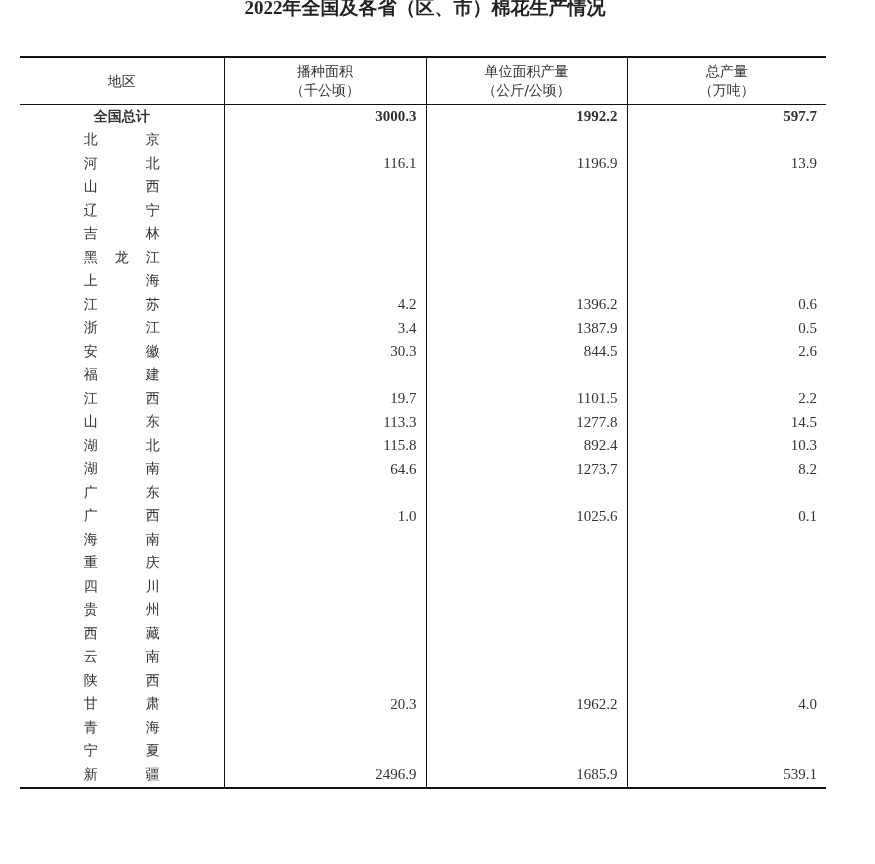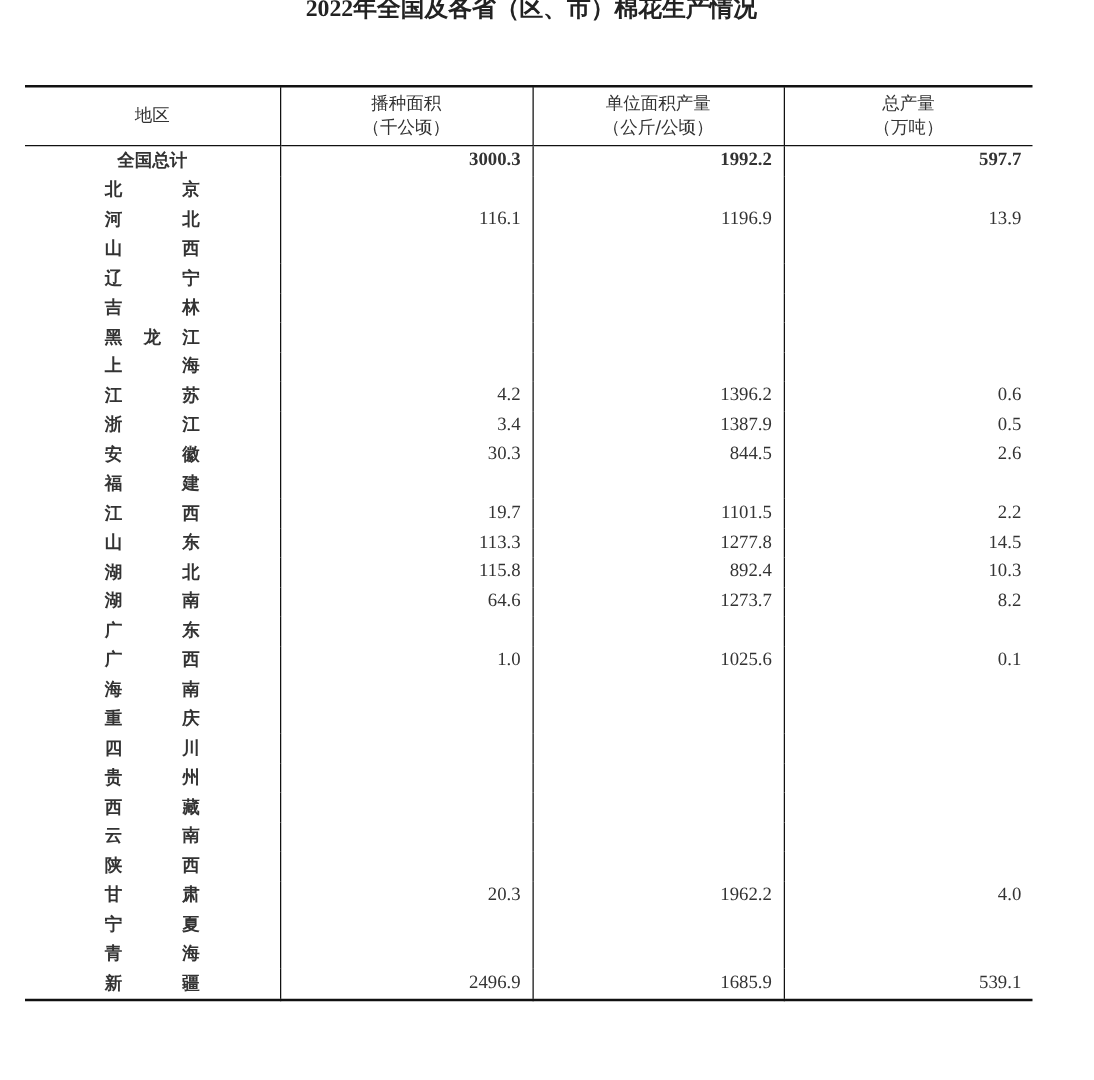--- a/index.html
+++ b/index.html
@@ -22,21 +22,21 @@
       text-align: center;
       font-family: "Liberation Serif", "DejaVu Serif", serif;
       font-weight: bold;
       font-size: 19px;
       line-height: 28px;
       color: #222;
     }
     .tbl {
       position: absolute;
       left: 20px;
-      top: 68px;
+      top: 56px;
       width: 806px;
       border-collapse: collapse;
       table-layout: fixed;
       border-top: 2px solid #111;
       border-bottom: 2px solid #111;
     }
     .tbl col.c0 { width: 204px; }
     .tbl col.c1 { width: 202px; }
     .tbl col.c2 { width: 201px; }
     .tbl col.c3 { width: 199px; }
@@ -59,21 +59,20 @@
     .tbl td {
       height: 23.5px;
       padding: 0;
       font-size: 14px;
       color: #333;
       vertical-align: middle;
     }
     .tbl td.region {
       font-family: "DejaVu Sans", sans-serif;
       text-align: center;
-      font-weight: bold;
     }
     .tbl td.region .nm {
       display: inline-block;
       width: 76px;
       text-align: justify;
       text-align-last: justify;
       letter-spacing: 0;
     }
     .tbl td.num {
       font-family: "Liberation Serif", "DejaVu Serif", serif;
@@ -273,27 +272,27 @@
         <td class="num"></td>
         <td class="num"></td>
       </tr>
       <tr>
         <td class="region"><span class="nm">甘 肃</span></td>
         <td class="num">20.3</td>
         <td class="num">1962.2</td>
         <td class="num">4.0</td>
       </tr>
       <tr>
+        <td class="region"><span class="nm">青 海</span></td>
+        <td class="num"></td>
+        <td class="num"></td>
+        <td class="num"></td>
+      </tr>
+      <tr>
         <td class="region"><span class="nm">宁 夏</span></td>
-        <td class="num"></td>
-        <td class="num"></td>
-        <td class="num"></td>
-      </tr>
-      <tr>
-        <td class="region"><span class="nm">青 海</span></td>
         <td class="num"></td>
         <td class="num"></td>
         <td class="num"></td>
       </tr>
       <tr>
         <td class="region"><span class="nm">新 疆</span></td>
         <td class="num">2496.9</td>
         <td class="num">1685.9</td>
         <td class="num">539.1</td>
       </tr>

